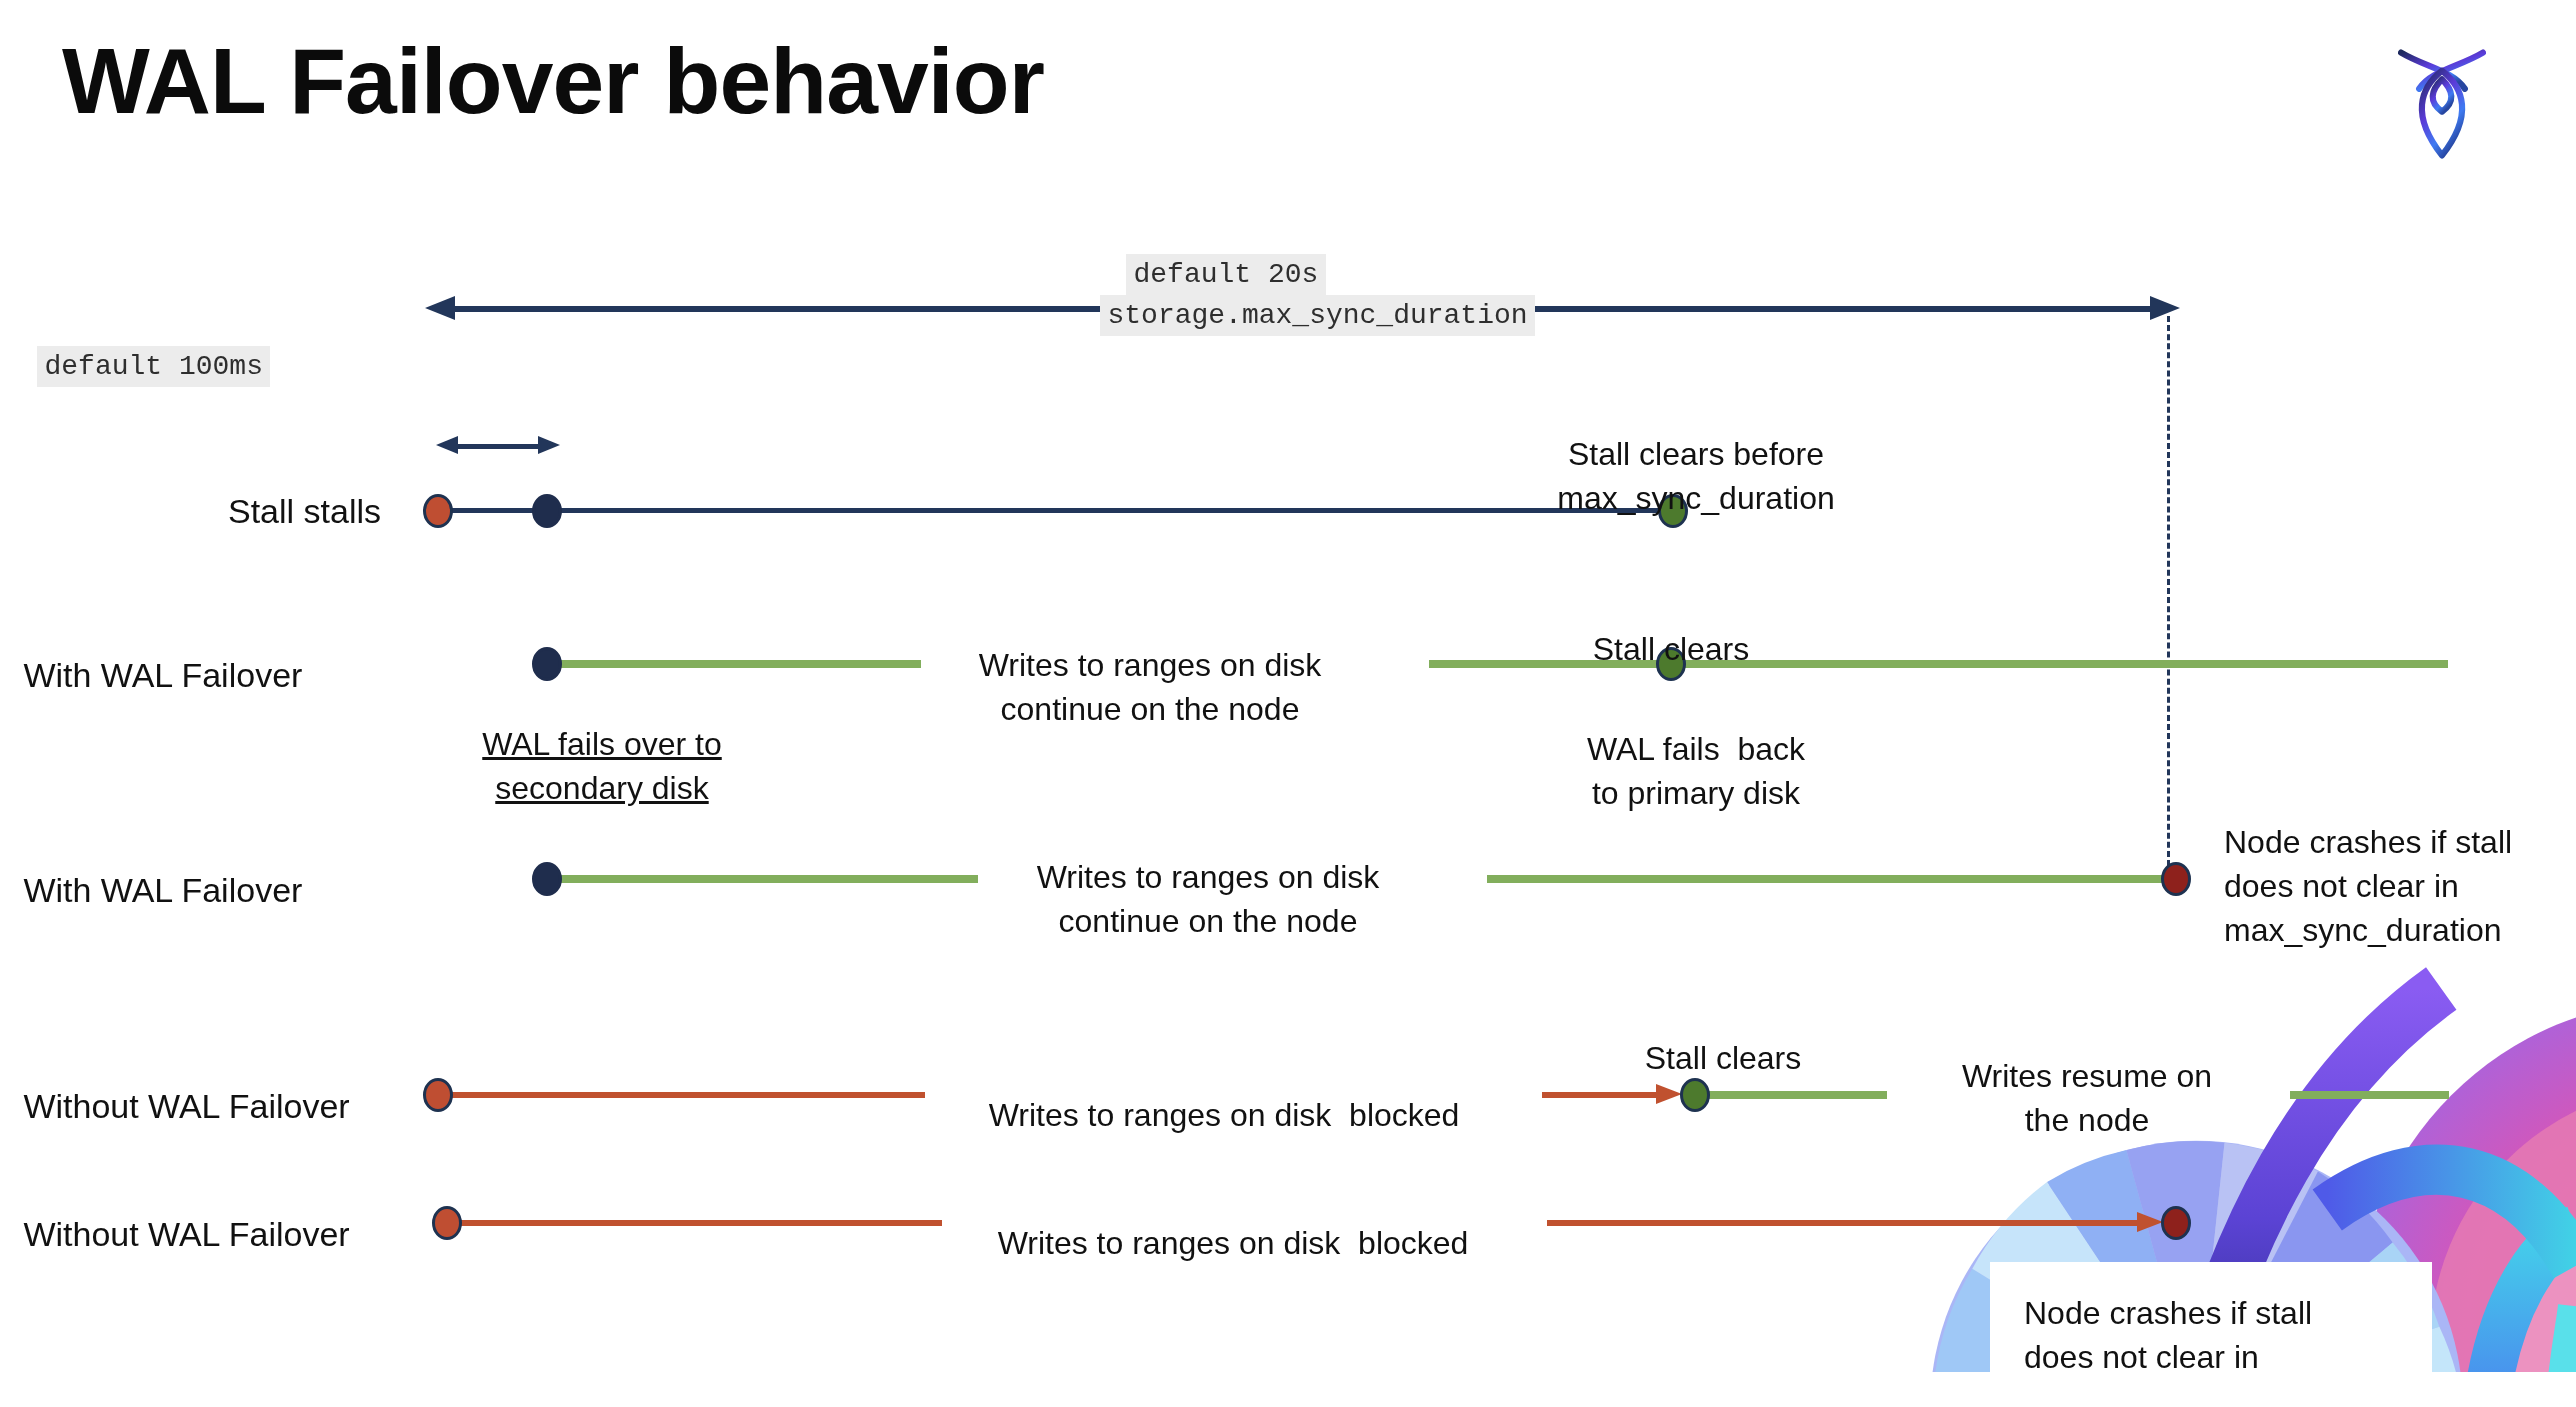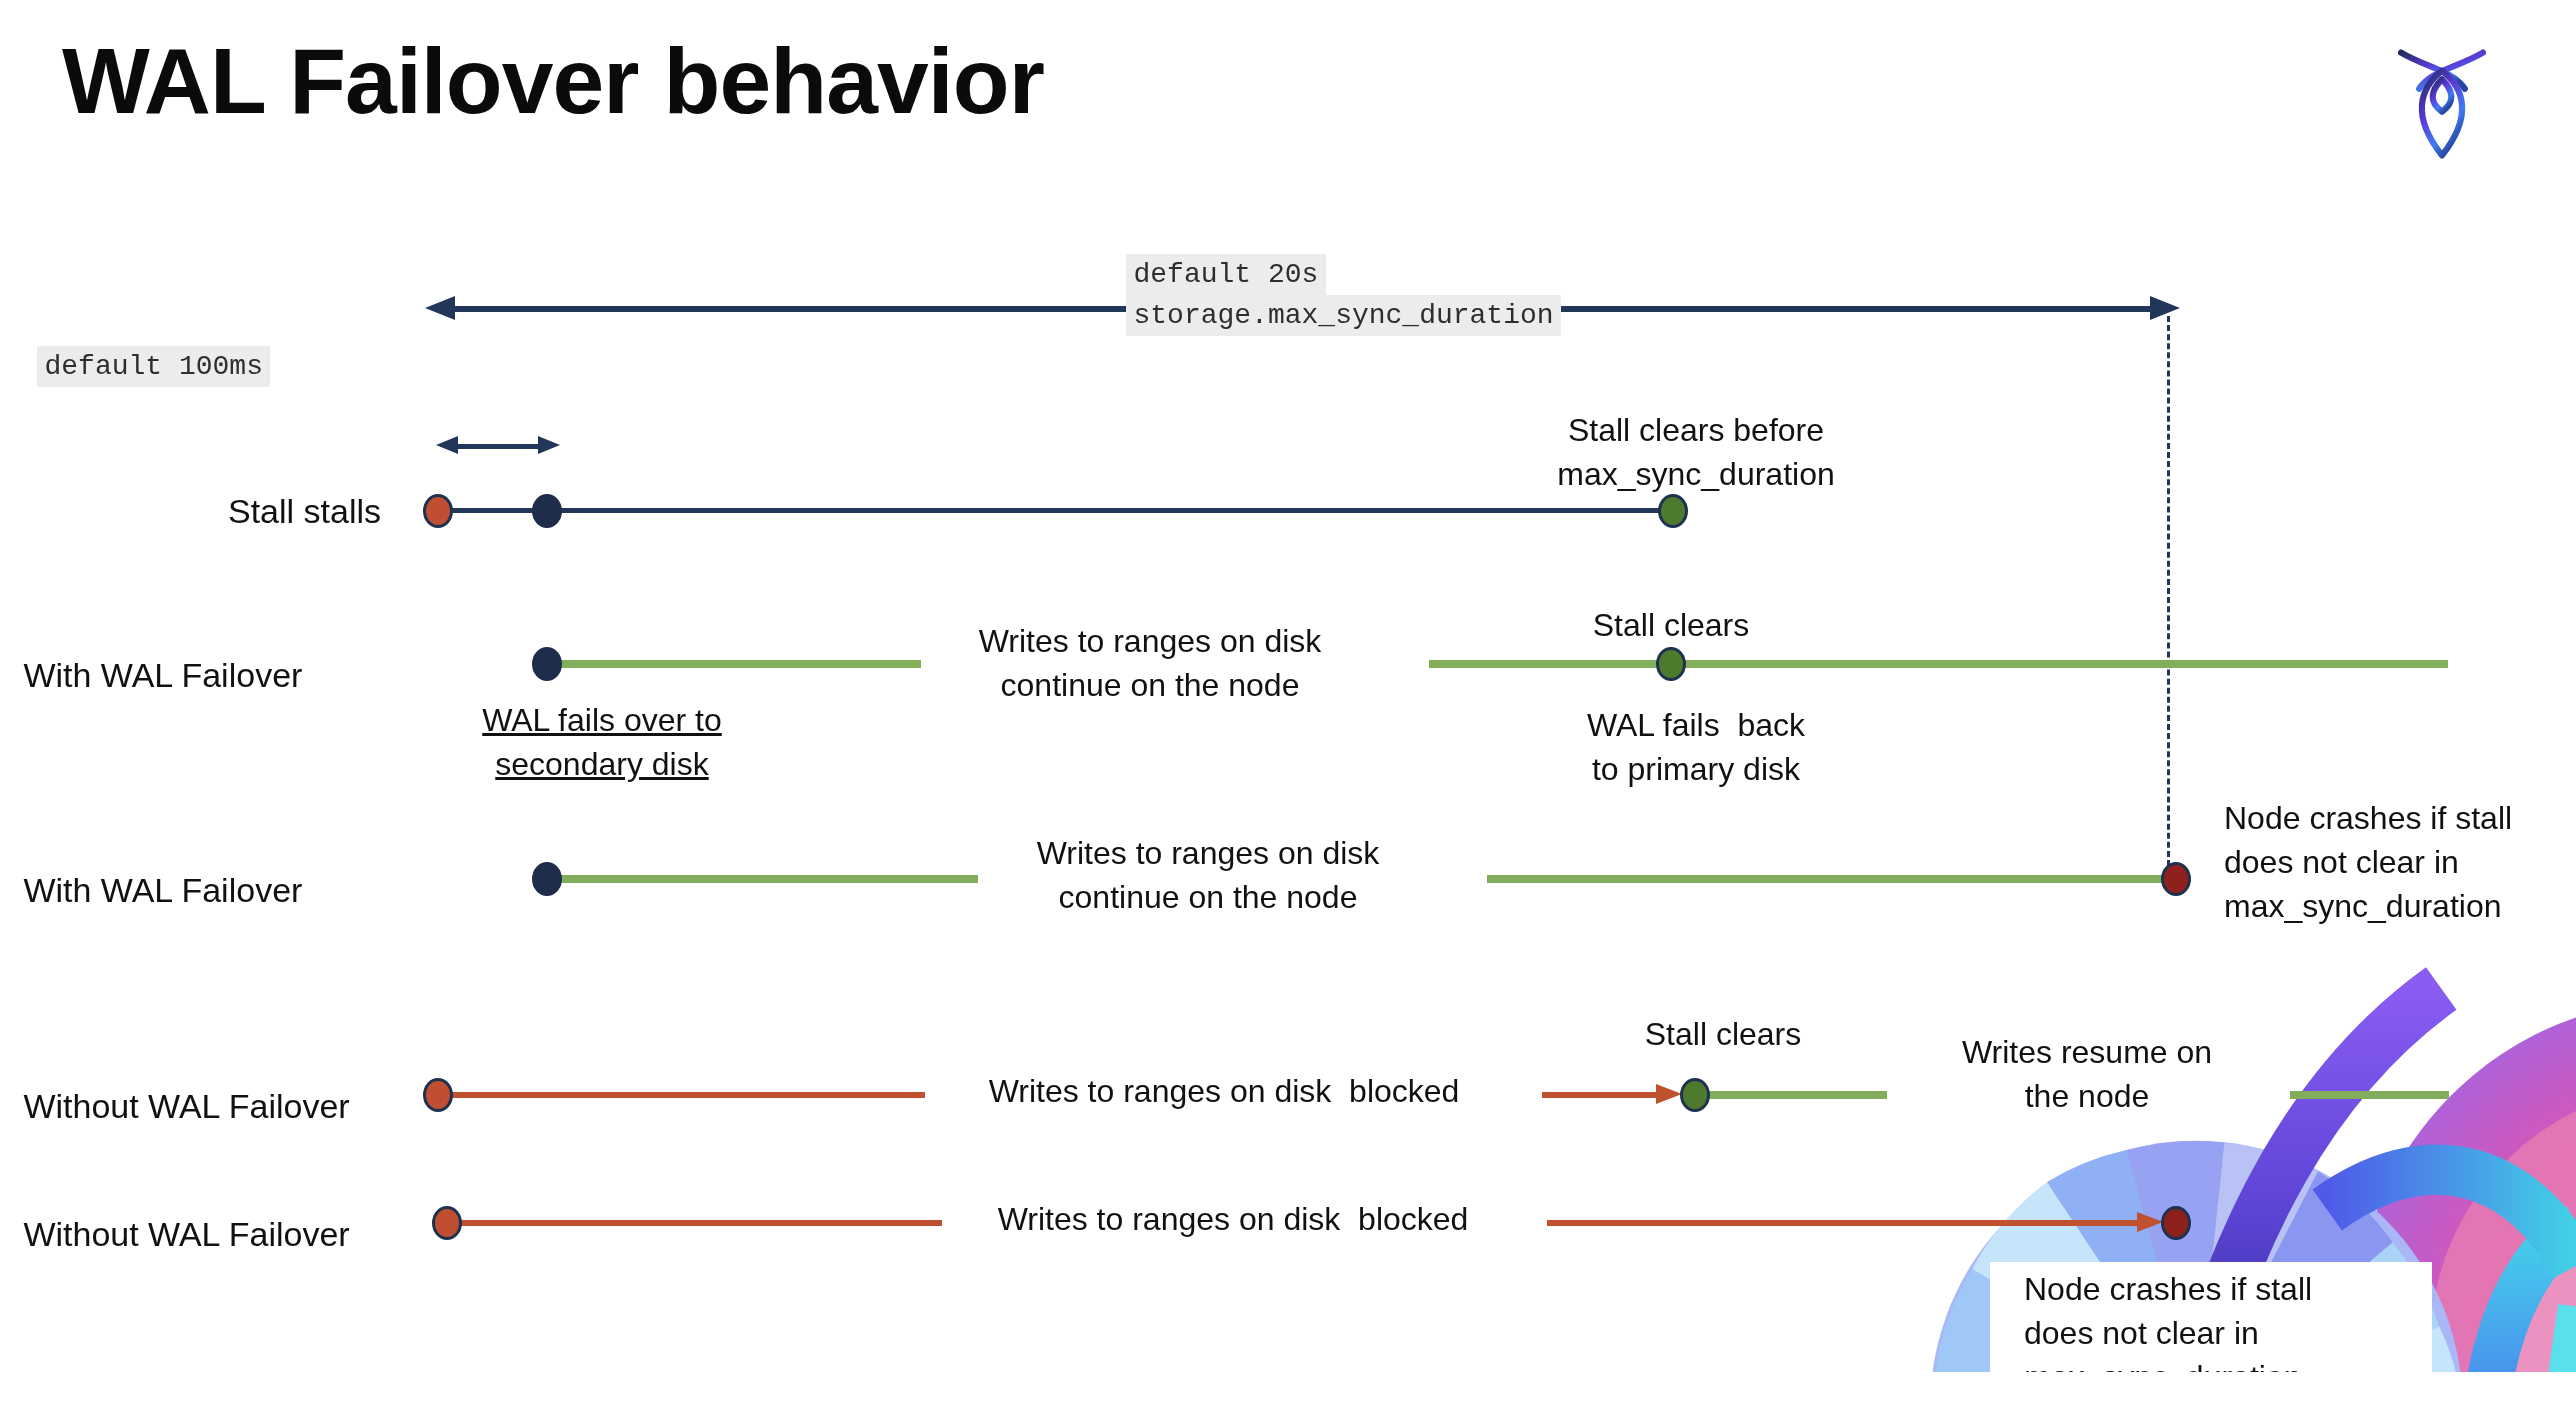--- a/index.html
+++ b/index.html
@@ -29,21 +29,21 @@
   
   .tri{position:absolute;width:0;height:0;z-index:4;}
   .tri-left-navy{border-top:12px solid transparent;border-bottom:12px solid transparent;border-right:30px solid #22365a;}
   .tri-right-navy{border-top:12px solid transparent;border-bottom:12px solid transparent;border-left:30px solid #22365a;}
   .tri-left-sm{border-top:9.3px solid transparent;border-bottom:9.3px solid transparent;border-right:22.4px solid #22365a;}
   .tri-right-sm{border-top:9.3px solid transparent;border-bottom:9.3px solid transparent;border-left:22.4px solid #22365a;}
   .tri-right-red{border-top:10.3px solid transparent;border-bottom:10.3px solid transparent;border-left:26px solid #c0512f;}
   
   .vdash{position:absolute;width:0;border-left:3.7px dashed #22365a;z-index:3;}
   
-  .ann{position:absolute;font-size:32px;line-height:44px;color:#111;white-space:pre-wrap;z-index:5;}
+  .ann{position:absolute;font-size:32px;line-height:44px;color:#111;white-space:pre-wrap;z-index:5;margin-top:24px;}
   .ann-center{transform:translateX(-50%);text-align:center;}
   .rowlabel{position:absolute;font-size:34px;line-height:37px;color:#111;transform:translateY(-50%);z-index:5;white-space:pre;}
   
   .notebox{position:absolute;left:1990px;top:1262px;width:442px;height:146px;background:#ffffff;z-index:3;}
   
   .bottom-bar{position:absolute;left:0;top:1377px;width:2576px;height:31px;z-index:1;
     background:linear-gradient(90deg,#67efe0 0%,#5ec6e8 30%,#629fea 55%,#6e7ff2 75%,#7b57ee 100%);}
   .art{position:absolute;left:1916px;top:925px;width:660px;height:482px;z-index:2;}
   .logo{position:absolute;left:2398px;top:45px;width:88px;height:118px;z-index:6;}
 </style>
@@ -120,21 +120,21 @@
       <path d="M46,27 C69,45 79,74 46,116 C13,74 23,45 46,27 Z"></path>
       <path d="M46,36 C58,48 60,60 46,70 C32,60 34,48 46,36 Z"></path>
       <path d="M46,70 L46,106"></path>
     </g>
   </svg>
 
   <div class="hline navy-line" style="left:441px;top:306px;width:1725px;"></div>
   <div class="tri tri-left-navy" style="left:425px;top:296px;"></div>
   <div class="tri tri-right-navy" style="left:2150px;top:296px;"></div>
   <div class="code-line" style="left:1126px;top:254px;">default 20s</div>
-  <div class="code-line" style="left:1126px;top:295px;font-family:Liberation Mono, monospace;">storage.max_sync_duration</div>
+  <div class="code-line" style="left:1100px;top:295px;font-family:Liberation Mono, monospace;">storage.max_sync_duration</div>
 
   <div class="code-line" style="left:37px;top:346px;">default 100ms</div>
   <div class="hline navy-line" style="left:454px;top:444px;width:84px;height:4.7px;"></div>
   <div class="tri tri-left-sm" style="left:436px;top:436px;"></div>
   <div class="tri tri-right-sm" style="left:538px;top:436px;"></div>
 
   <div class="vdash" style="left:2167px;top:316px;height:550px;"></div>
 
   <div class="rowlabel" style="left:228px;top:511px;">Stall stalls</div>
   <div class="hline navy-line" style="left:438px;top:508px;width:1235px;height:4.7px;"></div>

